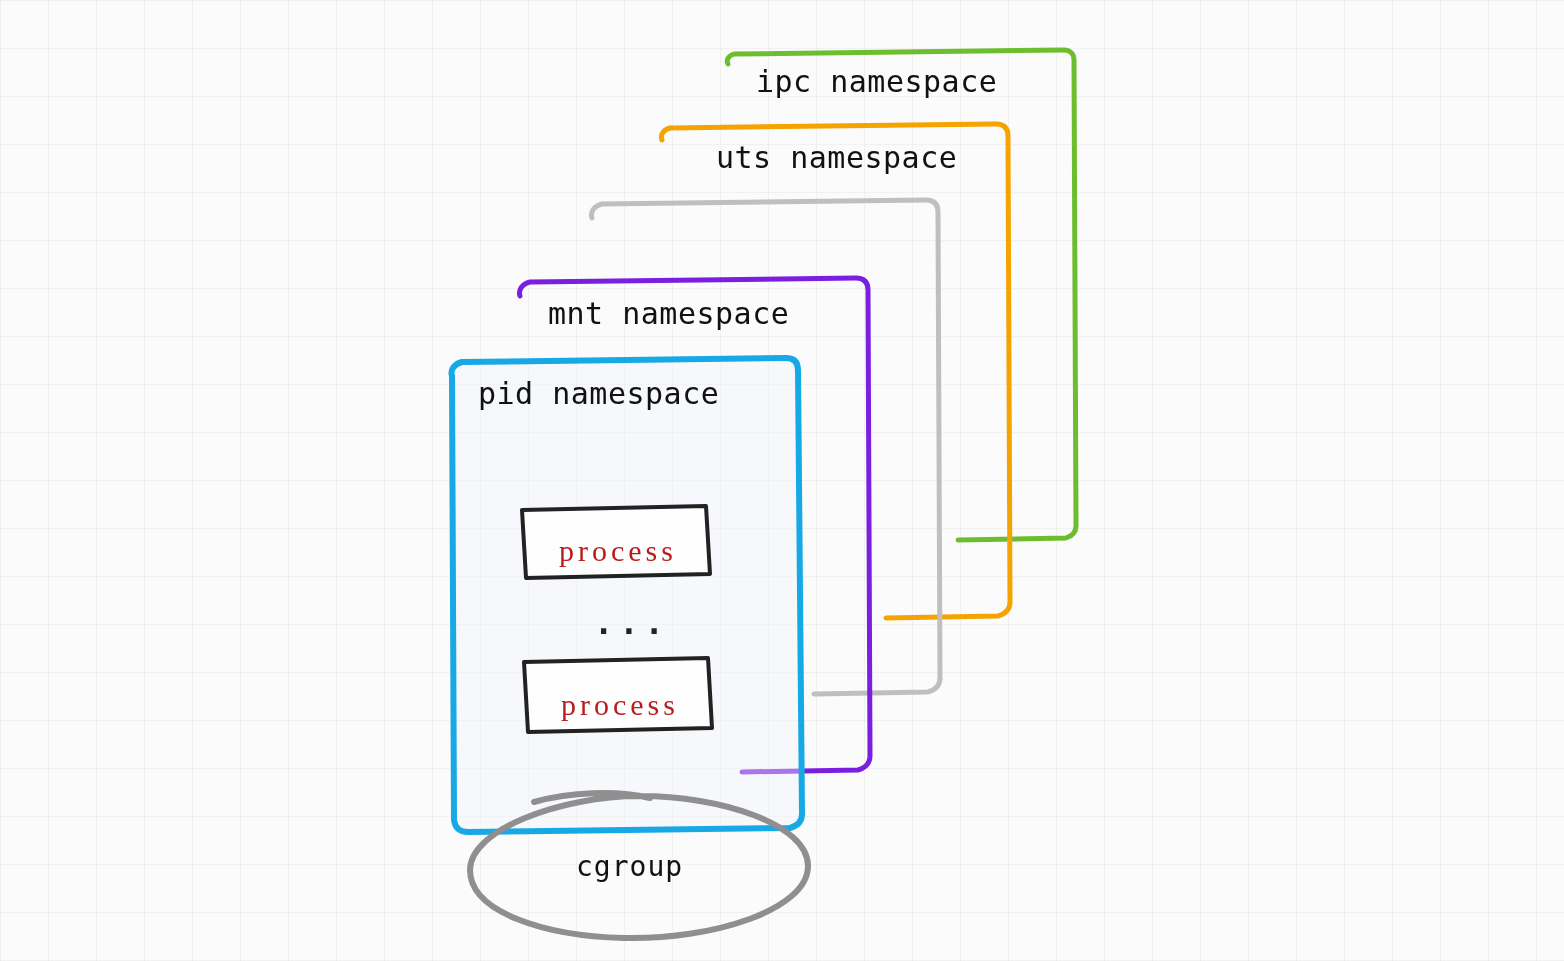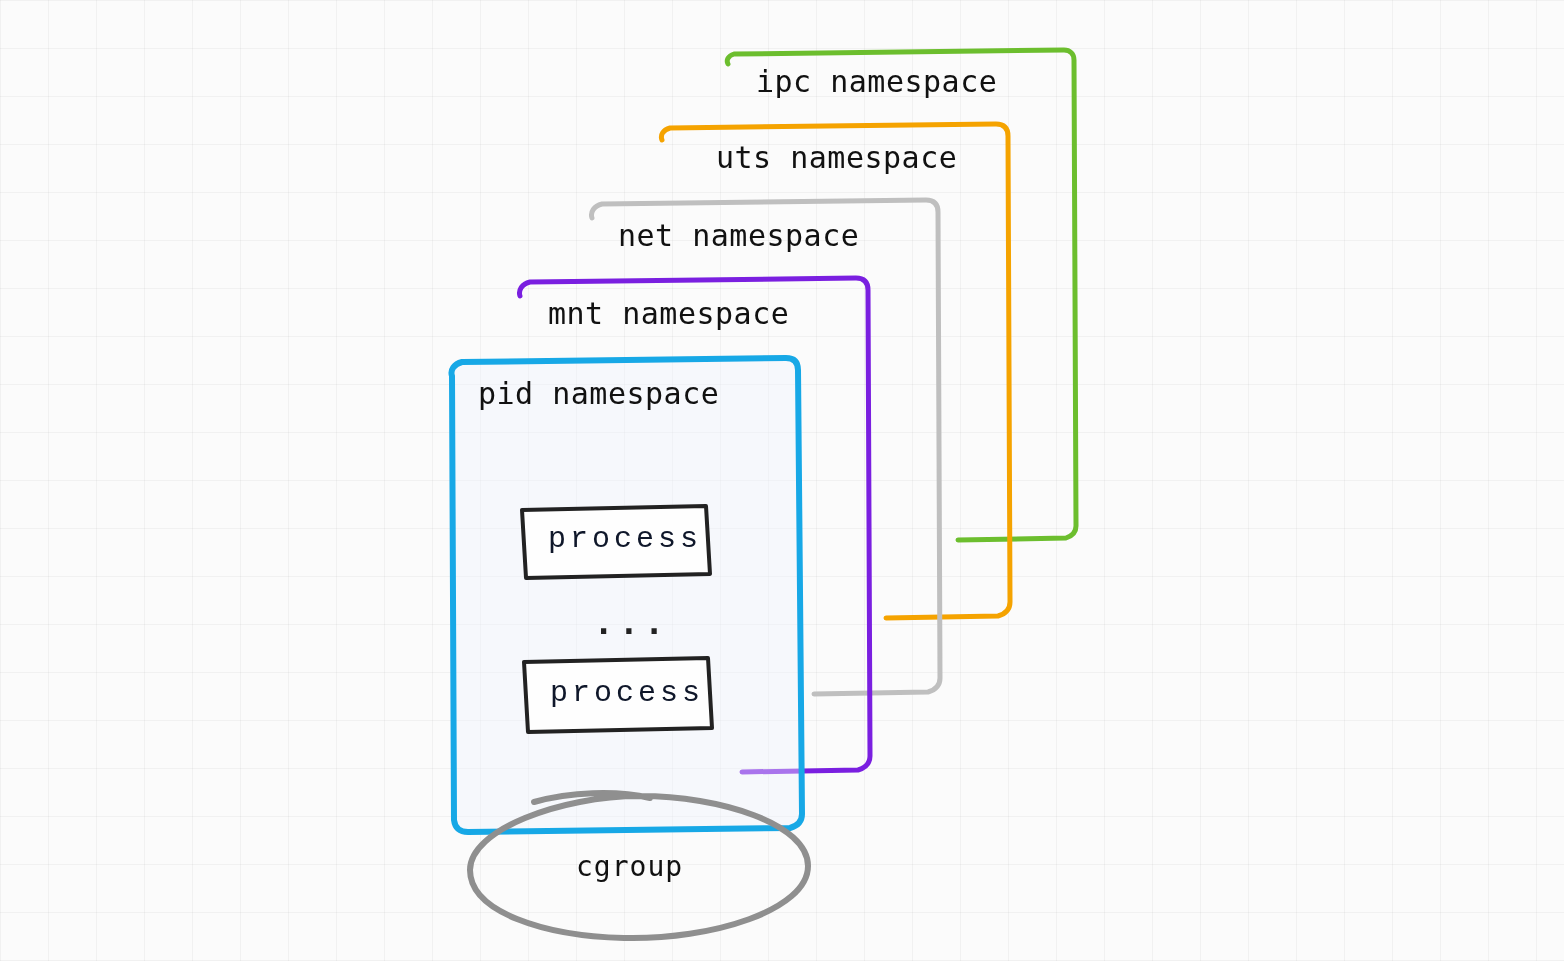--- a/index.html
+++ b/index.html
@@ -32,25 +32,26 @@
   svg { overflow: visible; }
   .ns-label {
     position: absolute;
     font-size: 30px;
     letter-spacing: 0.5px;
     color: #111;
     white-space: nowrap;
   }
   .proc-label {
     position: absolute;
-    font-family: Liberation Mono, monospace;
+    font-family: Liberation Serif, serif;
     font-size: 30px;
-    color: #0f172a;
+    color: #b91c1c;
     text-align: center;
     letter-spacing: 4px;
+    margin-top: 12px;
   }
   .ellipsis {
     position: absolute;
     font-size: 32px;
     color: #222;
     letter-spacing: 6px;
     font-weight: bold;
   }
   .cgroup-label {
     position: absolute;
@@ -83,21 +84,20 @@
     <path d="M 470 870
              C 470 830, 560 796, 640 796
              C 720 796, 808 824, 808 866
              C 808 910, 712 940, 624 938
              C 544 936, 470 912, 470 870 Z
              M 534 802 C 570 792, 616 790, 650 798" fill="none" stroke="#8f8f8f" stroke-width="6" stroke-linecap="round"></path>
   </svg>
 
   <div class="ns-label" style="left:756px; top:64px;">ipc namespace</div>
   <div class="ns-label" style="left:688px; top:140px;margin-left:28px;">uts namespace</div>
-  <div class="ns-label" style="left:618px; top:218px;">net namespace</div>
   <div class="ns-label" style="left:478px; top:376px;">pid namespace</div>
   <div class="ns-label" style="left:548px; top:296px;">mnt namespace</div>
 
   <div class="proc-label" style="left:548px; top:522px; width:140px;">process</div>
   <div class="ellipsis" style="left:594px; top:604px;">...</div>
   <div class="proc-label" style="left:550px; top:676px; width:140px;">process</div>
 
   <div class="cgroup-label" style="left:576px; top:850px;">cgroup</div>
 </div>
 

